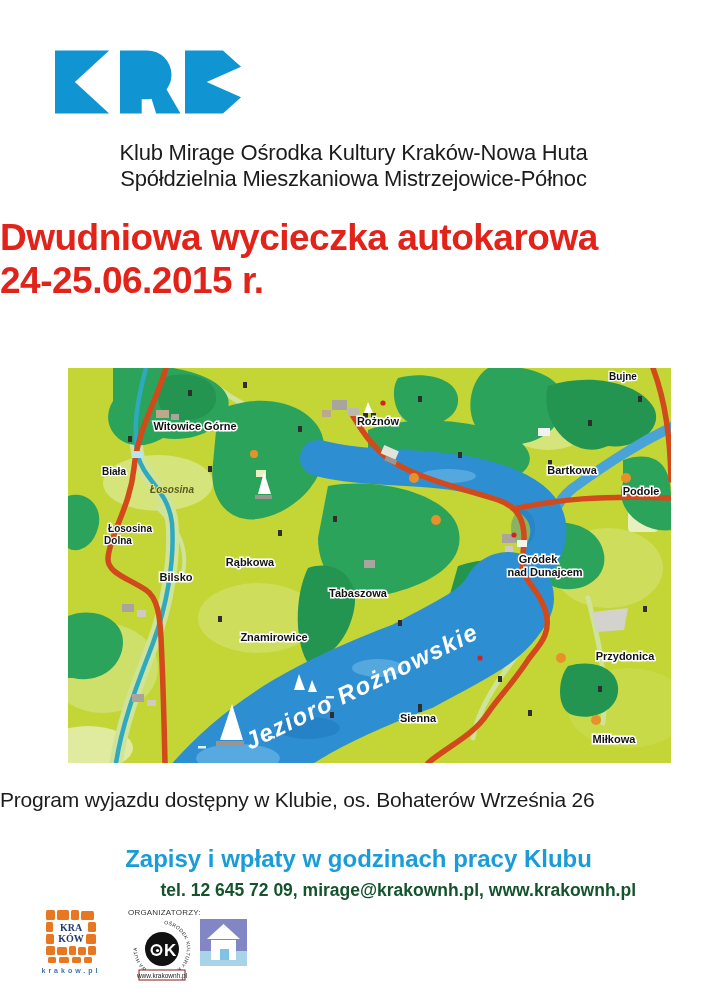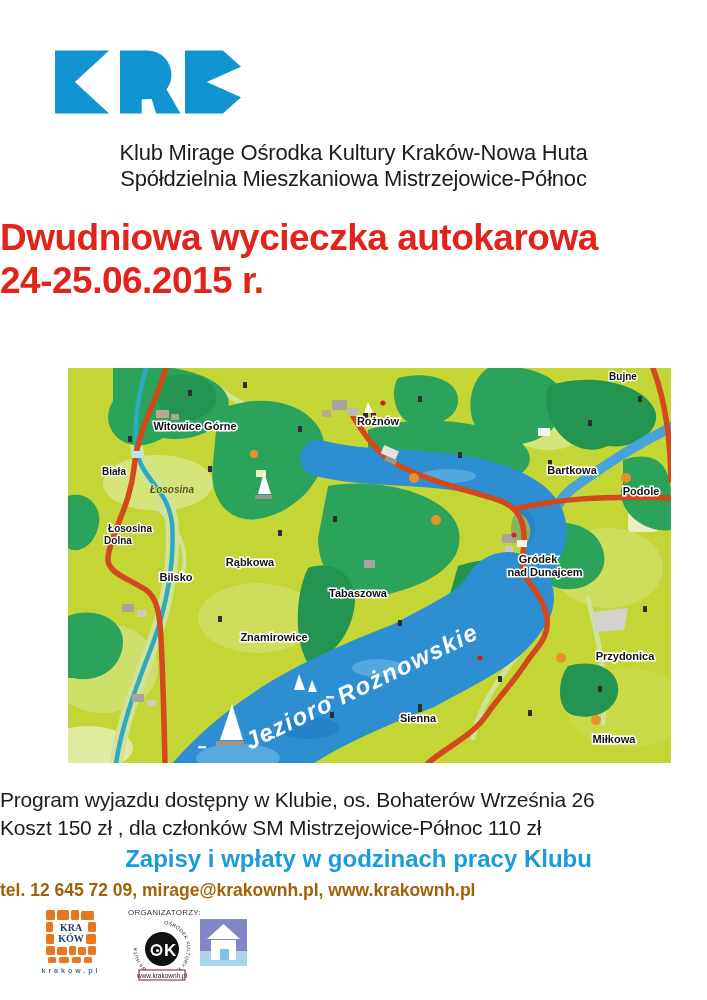--- a/index.html
+++ b/index.html
@@ -8,22 +8,22 @@
   .krk-logo{position:absolute;left:55px;top:50px;width:186px;height:64px;}
   .org-lines{position:absolute;left:0;top:140px;width:707px;text-align:center;
              font-size:22px;line-height:26px;color:#1c1c1c;letter-spacing:-0.2px;}
   .title{position:absolute;left:0;top:216px;width:707px;
          font-size:37px;line-height:43px;font-weight:bold;color:#e2231a;letter-spacing:-0.5px;}
   .map-wrap{position:absolute;left:68px;top:368px;width:603px;height:395px;}
   .program{position:absolute;left:0;top:786px;width:631px;text-align:left;
            font-size:21px;line-height:28px;color:#1c1c1c;letter-spacing:-0.2px;}
   .signup{position:absolute;left:5px;top:845px;width:707px;text-align:center;
           font-size:24px;font-weight:bold;color:#1a9cd8;}
-  .contact{position:absolute;left:0;top:880px;width:636px;text-align:left;
-           font-size:17.5px;font-weight:bold;color:#a16207;}
+  .contact{position:absolute;left:0;top:880px;width:636px;text-align:right;
+           font-size:17.5px;font-weight:bold;color:#14532d;}
   .logos{position:absolute;left:0;top:905px;width:707px;height:90px;}
   .logo-krakow{position:absolute;left:45px;top:5px;width:52px;height:66px;}
   .krakow-url{position:absolute;left:38px;top:62px;width:66px;text-align:center;
               font-size:7px;letter-spacing:3px;color:#3a74b0;font-weight:bold;}
   .org-block{position:absolute;left:128px;top:3px;width:68px;height:78px;}
   .organizers-label{position:absolute;left:0;top:0;width:68px;text-align:center;
                     font-size:8px;color:#333;letter-spacing:0.2px;}
   .ok-svg{position:absolute;left:4px;top:9px;}
   .logo-house{position:absolute;left:200px;top:14px;width:47px;height:47px;}
   .mlabel{font:bold 11px "Liberation Sans",sans-serif;fill:#121212;
@@ -221,21 +221,20 @@
       <text class="mlabel" x="557" y="292">Przydonica</text>
       <text class="mlabel" x="350" y="354">Sienna</text>
       <text class="mlabel" x="546" y="375">Miłkowa</text>
       <text class="lake-label" x="0" y="0" transform="translate(182,382) rotate(-26)">Jezioro Rożnowskie</text>
     </g>
   </svg>
   </div>
 
   <div class="program">
     <div>Program wyjazdu dostępny w Klubie, os. Bohaterów Września 26</div>
-    <div>Koszt  150 zł , dla członków SM Mistrzejowice-Północ  110 zł</div>
   </div>
 
   <div class="signup">Zapisy i wpłaty w godzinach pracy Klubu</div>
   <div class="contact">tel. 12 645 72 09, mirage@krakownh.pl, www.krakownh.pl</div>
 
   <div class="logos">
 
     <svg class="logo-krakow" viewBox="0 0 52 66" width="52" height="66">
       <g fill="#e87722">
         <rect x="1" y="0" width="9" height="10" rx="1.5"></rect>

